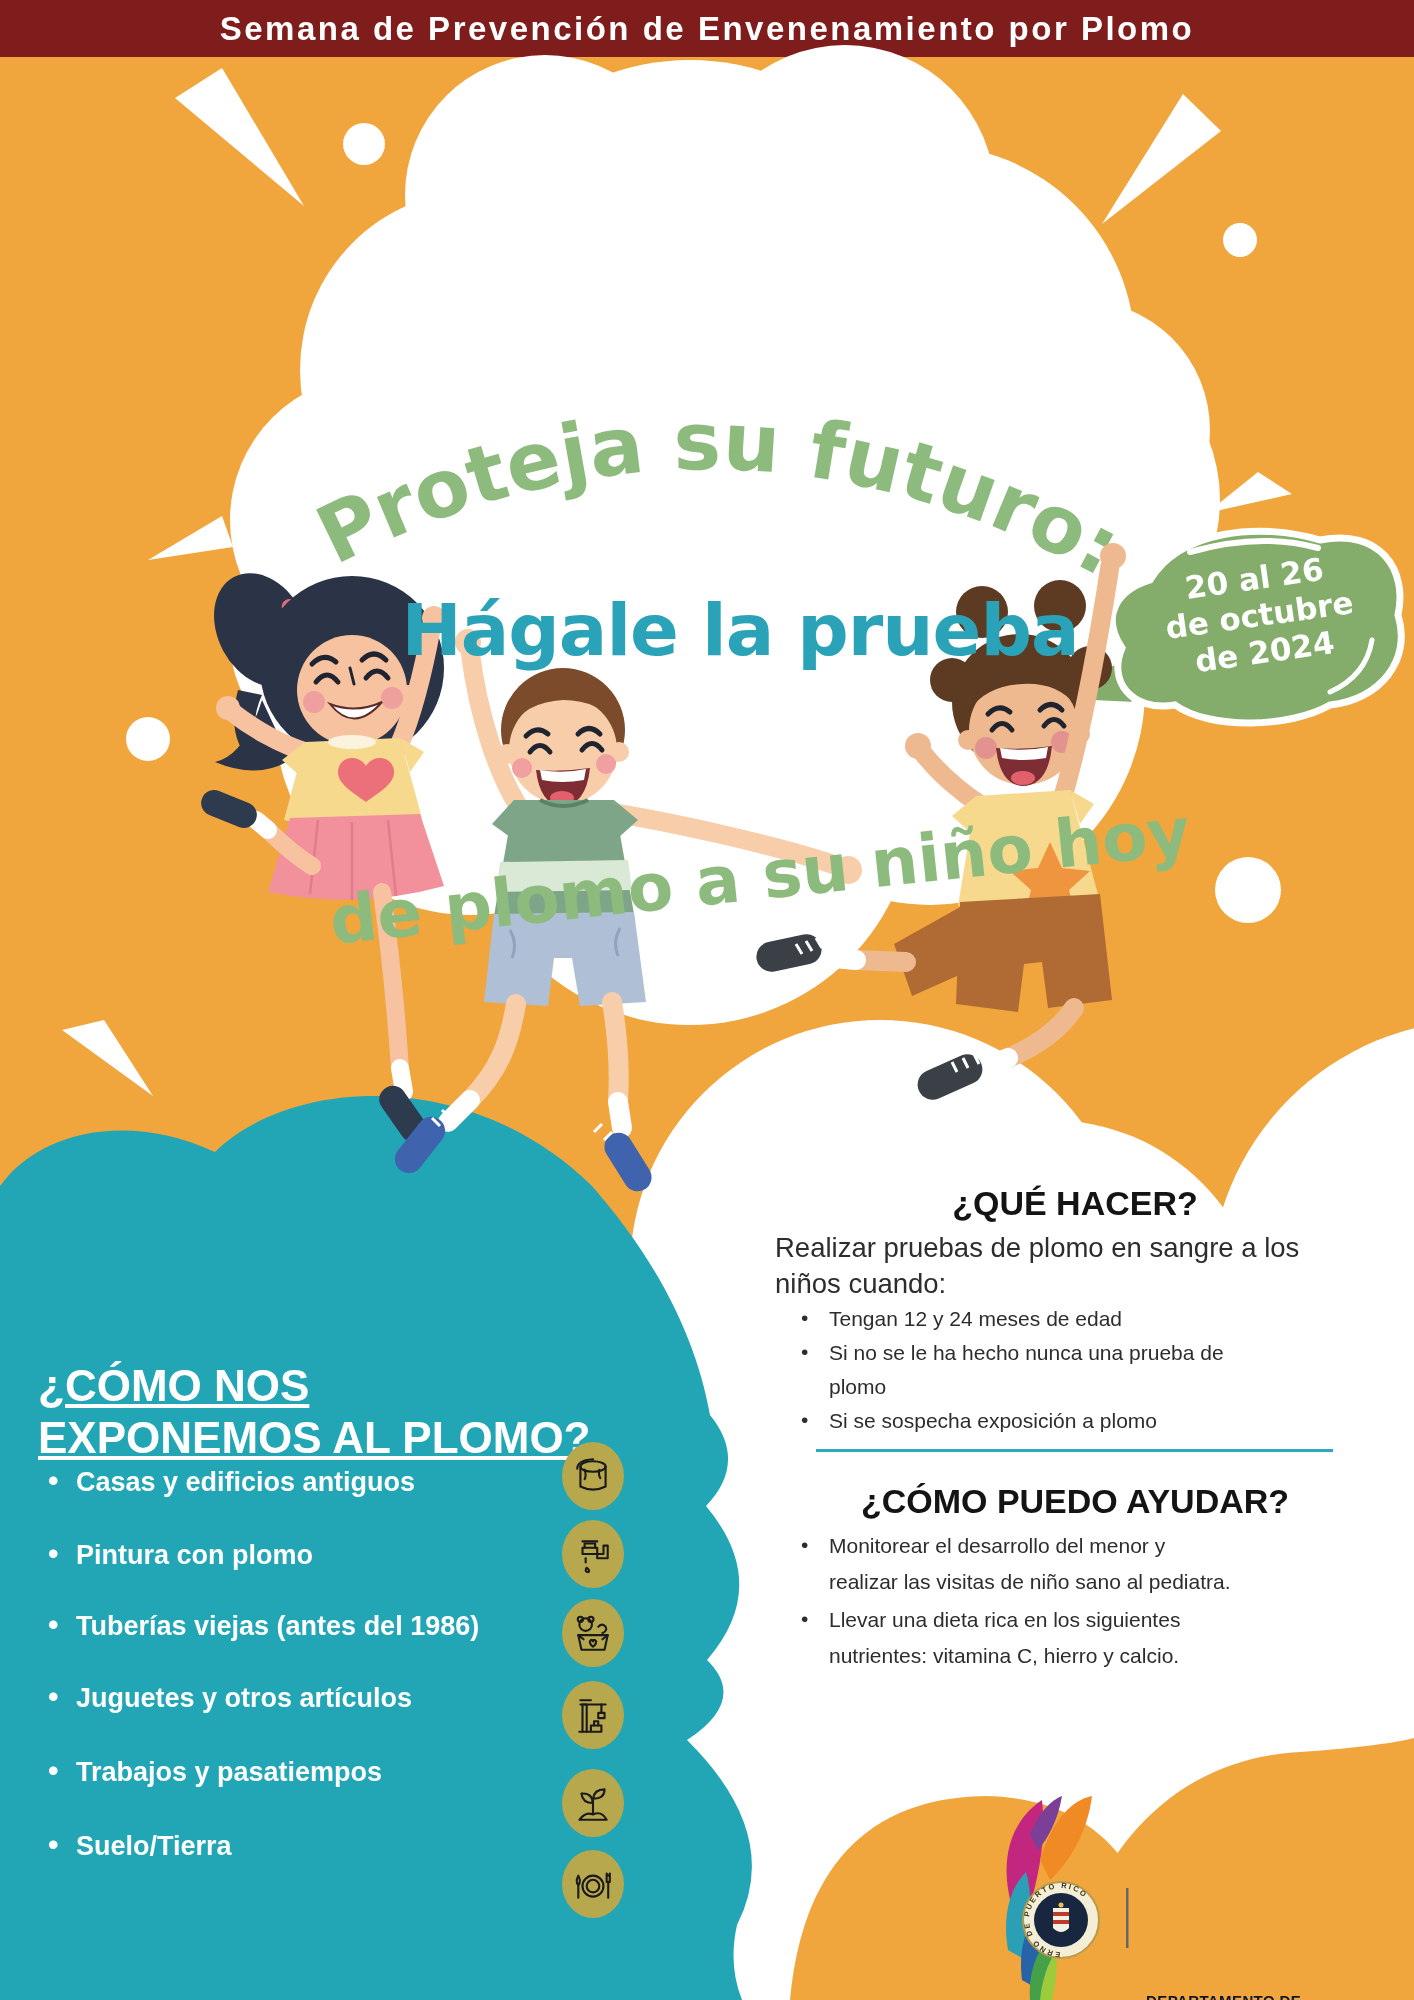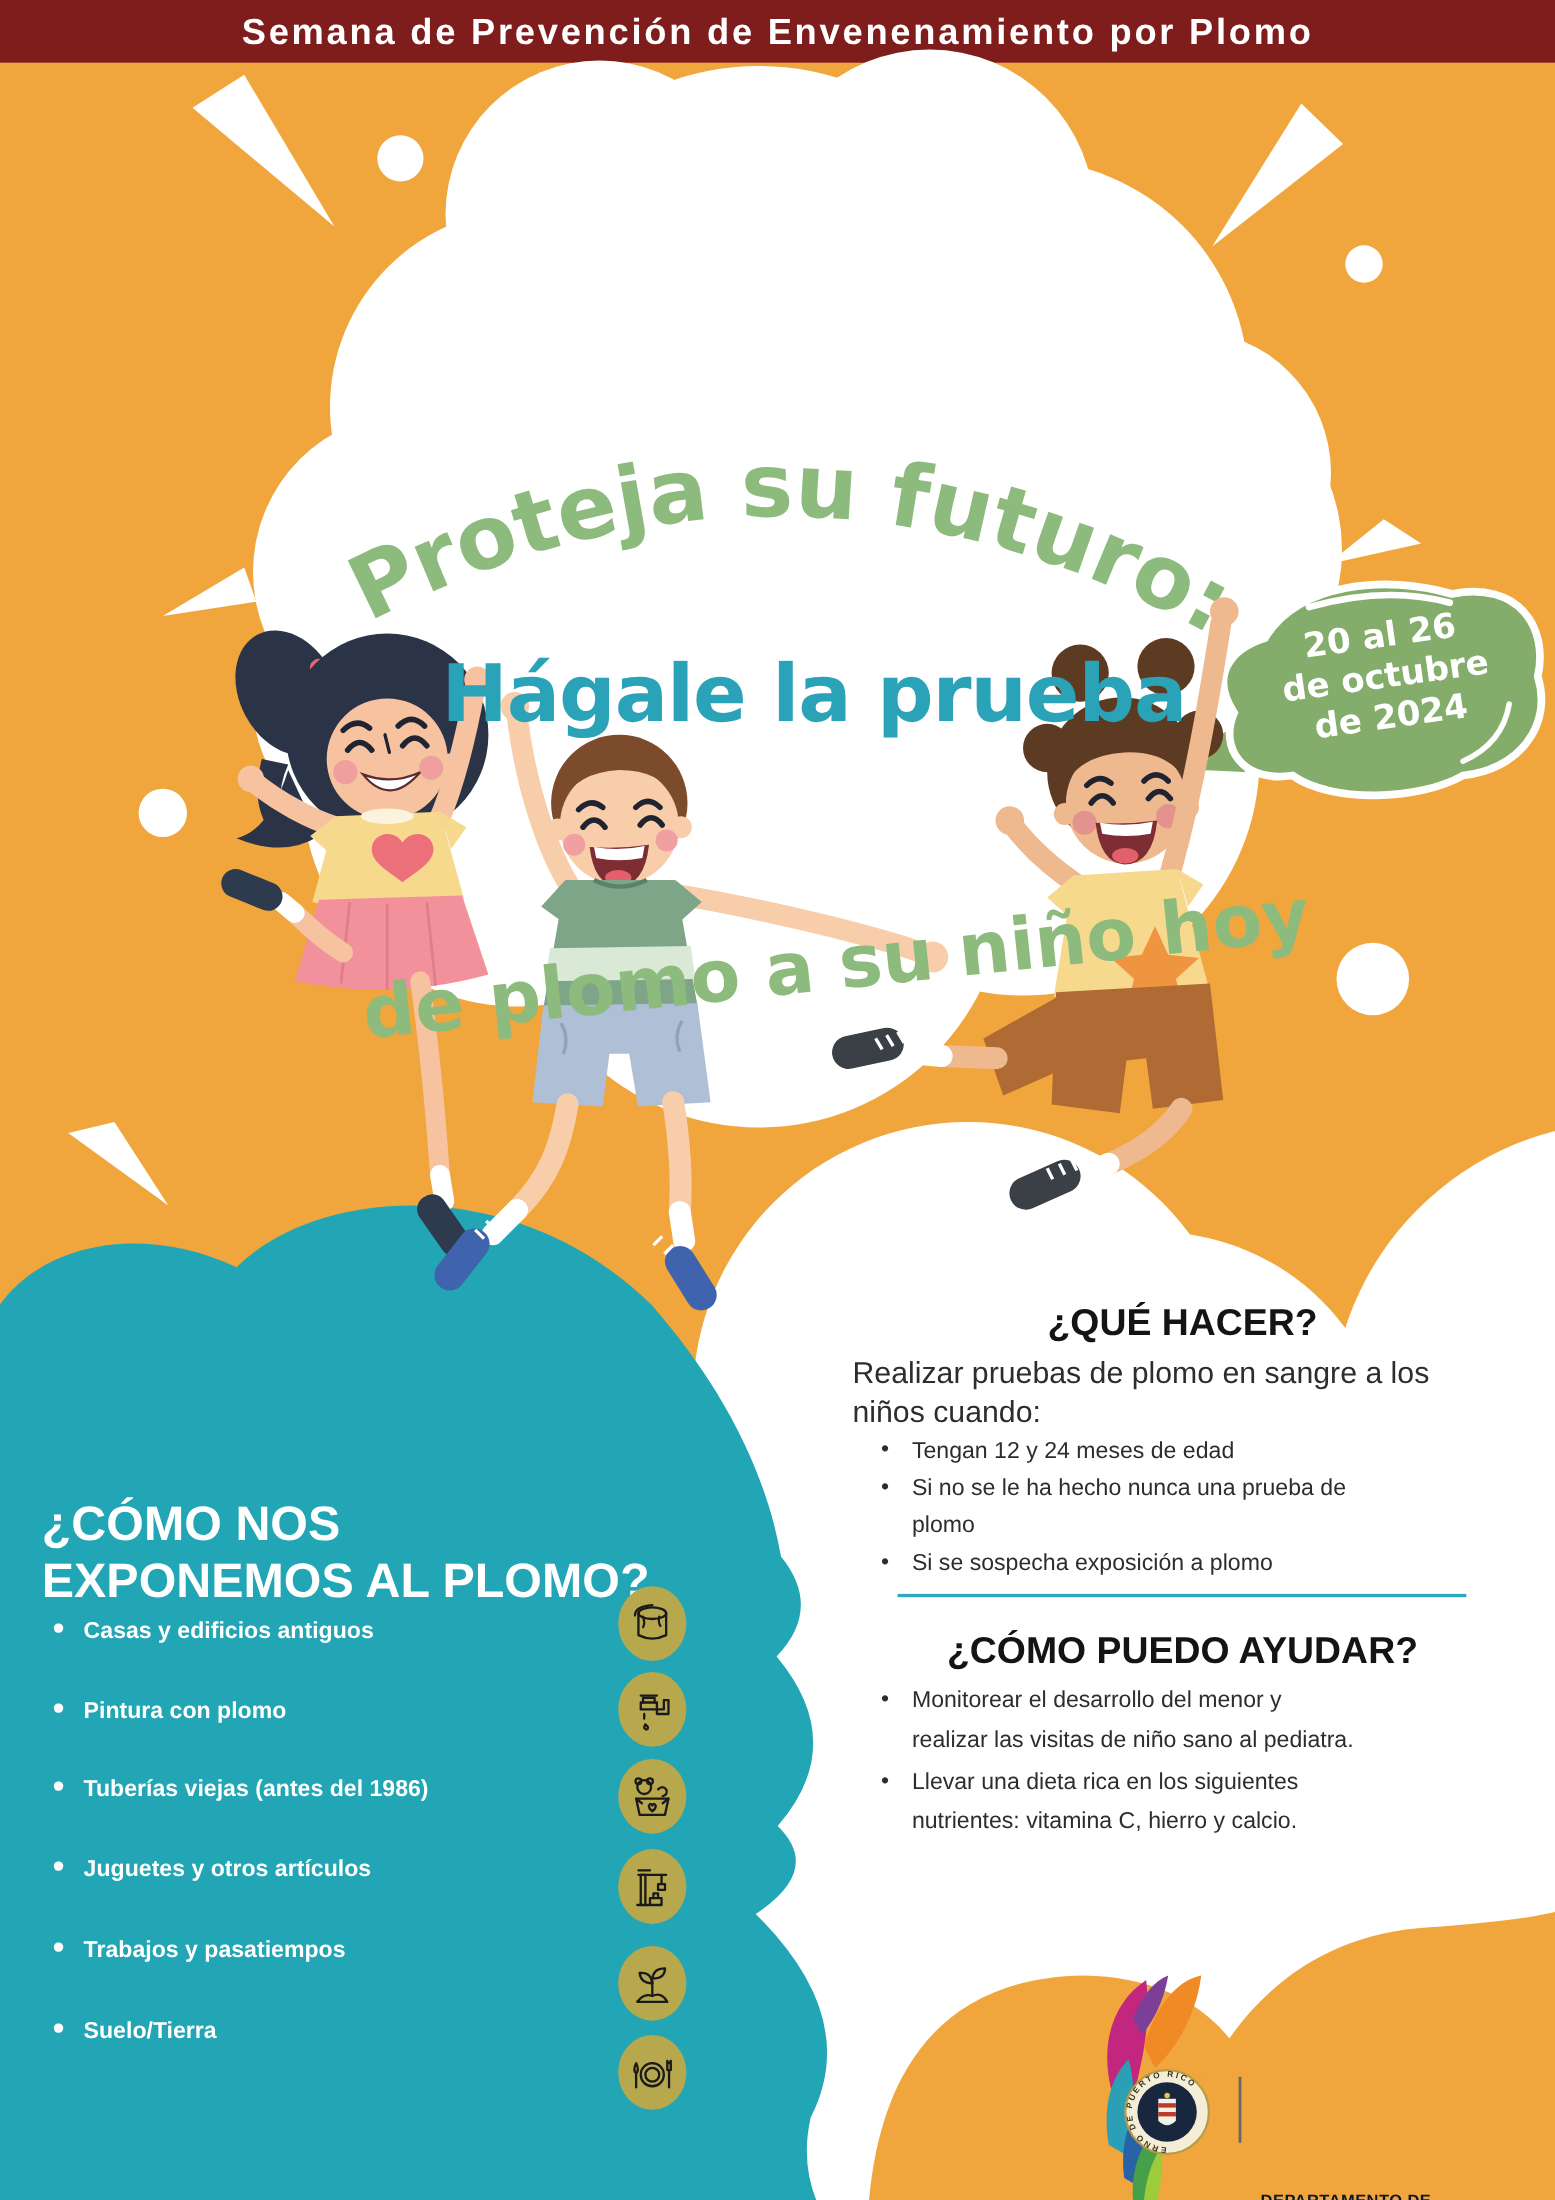--- a/index.html
+++ b/index.html
@@ -29,23 +29,24 @@
   .badge-text {
     left:1152px; top:560px; width:215px; text-align:center;
     color:#fff; font-weight:bold; font-size:31px; line-height:37px;
     transform:rotate(-8deg); white-space:pre-line;
     font-family:"DejaVu Sans", sans-serif;
   }
   .teal-heading {
     left:38px; top:1360px; width:560px;
     color:#fff; font-weight:bold; font-size:44px; line-height:52px;
     white-space:pre-line;
+    text-decoration:underline;
   }
   .teal-item {
-    left:40px; width:500px; color:#fff; font-weight:bold; font-size:21px;
+    left:40px; width:500px; color:#fff; font-weight:bold; font-size:27px;
     line-height:33px; padding-left:36px; white-space:pre-line;
   }
   .teal-item::before { content:"\2022"; position:absolute; left:8px; top:-2px; font-size:30px; }
   .icon-pill {
     position:absolute; width:62px; height:68px; border-radius:50%;
     background:#b8a84d; display:flex; align-items:center; justify-content:center;
   }
   .icon-pill svg { width:42px; height:42px; }
 
   .qh-heading, .ha-heading {

